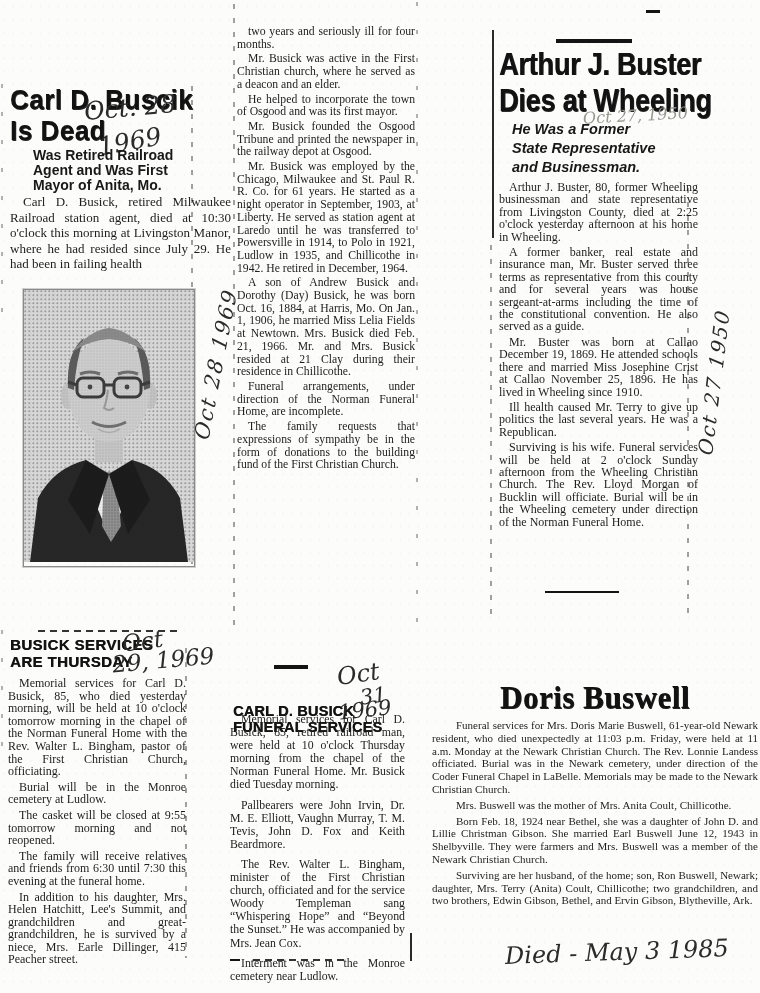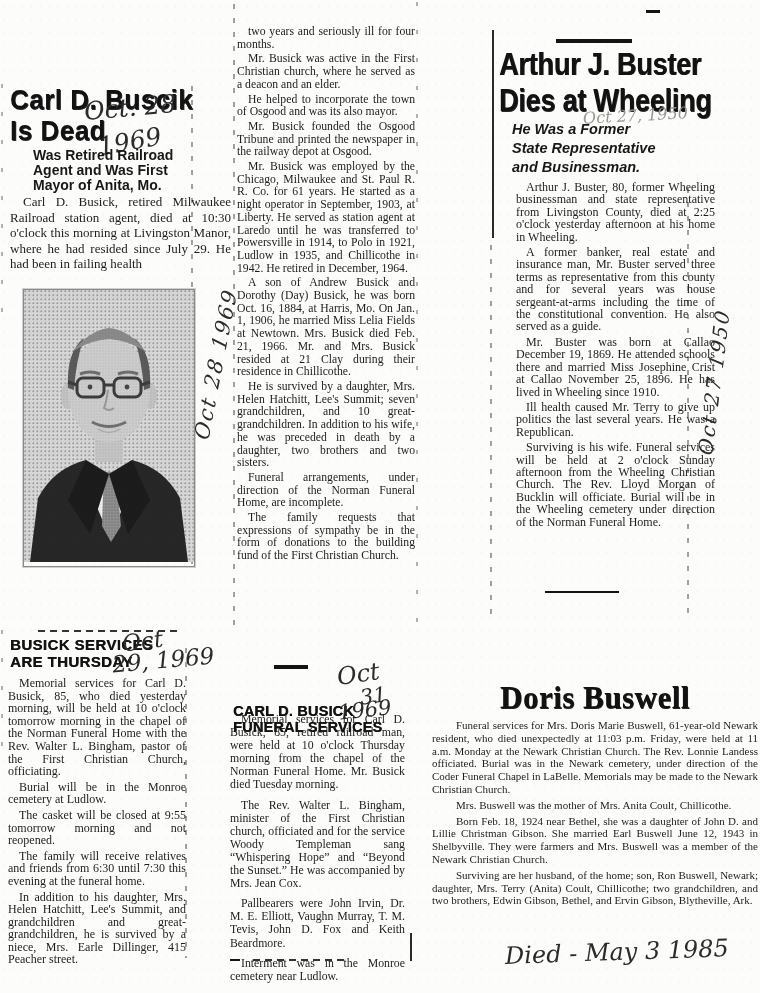--- a/index.html
+++ b/index.html
@@ -121,45 +121,44 @@
       </svg>
     </div>
     <div class="hand vdate" style="left:128px;top:352px;width:176px;font-size:21px;transform:rotate(-79deg) skewX(-5deg)">Oct 28 1969</div>
   </section>
 
   
   <section>
     <div class="col colMid" style="left:237px;top:26px;width:178px">
       <p>two years and seriously ill for four months.</p>
       <p>Mr. Busick was active in the First Christian church, where he served as a deacon and an elder.</p>
-      <p>He helped to incorporate the town of Osgood and was its also mayor.</p>
+      <p>He helped to incorporate the town of Osgood and was its first mayor.</p>
       <p>Mr. Busick founded the Osgood Tribune and printed the newspaper in the railway depot at Osgood.</p>
       <p>Mr. Busick was employed by the Chicago, Milwaukee and St. Paul R. R. Co. for 61 years. He started as a night operator in September, 1903, at Liberty. He served as station agent at Laredo until he was transferred to Powersville in 1914, to Polo in 1921, Ludlow in 1935, and Chillicothe in 1942. He retired in December, 1964.</p>
       <p>A son of Andrew Busick and Dorothy (Day) Busick, he was born Oct. 16, 1884, at Harris, Mo. On Jan. 1, 1906, he married Miss Lelia Fields at Newtown. Mrs. Busick died Feb. 21, 1966. Mr. and Mrs. Busick resided at 21 Clay during their residence in Chillicothe.</p>
-      <p>He is survived by a daughter, Mrs. Helen Hatchitt, Lee's Summit; seven grandchildren, and 10 great-grandchildren. In addition to his wife, he was preceded in death by a daughter, two brothers and two sisters.</p>
       <p>Funeral arrangements, under direction of the Norman Funeral Home, are incomplete.</p>
       <p>The family requests that expressions of sympathy be in the form of donations to the building fund of the First Christian Church.</p>
     </div>
   </section>
 
   
   <section>
     <div class="rule" style="left:556px;top:39px;width:76px;height:4px"></div>
     <div class="rule" style="left:646px;top:10px;width:14px;height:3px"></div>
     <h1 class="hl hlB" style="left:499px;top:46px">
       <span>Arthur J. Buster</span>
       <span>Dies at Wheeling</span>
     </h1>
     <div class="hand faint" style="left:583px;top:106px;font-size:16px;transform:rotate(-3deg)">Oct 27, 1950</div>
     <div class="sub subB" style="left:512px;top:120px;width:175px">
       <span>He Was a Former</span>
       <span>State Representative</span>
       <span>and Businessman.</span>
     </div>
-    <div class="col colB" style="left:516px;top:181px;width:199px">
+    <div class="col colB" style="left:499px;top:181px;width:199px">
       <p>Arthur J. Buster, 80, former Wheeling businessman and state representative from Livingston County, died at 2:25 o'clock yesterday afternoon at his home in Wheeling.</p>
       <p>A former banker, real estate and insurance man, Mr. Buster served three terms as representative from this county and for several years was house sergeant-at-arms including the time of the constitutional convention. He also served as a guide.</p>
       <p>Mr. Buster was born at Callao December 19, 1869. He attended schools there and married Miss Josephine Crist at Callao November 25, 1896. He has lived in Wheeling since 1910.</p>
       <p>Ill health caused Mr. Terry to give up politics the last several years. He was a Republican.</p>
       <p>Surviving is his wife. Funeral services will be held at 2 o'clock Sunday afternoon from the Wheeling Christian Church. The Rev. Lloyd Morgan of Bucklin will officiate. Burial will be in the Wheeling cemetery under direction of the Norman Funeral Home.</p>
     </div>
     <div class="rule" style="left:545px;top:591px;width:74px;height:2px"></div>
     <div class="hand vdate" style="left:618px;top:370px;width:192px;font-size:20px;transform:rotate(-83deg) skewX(-5deg)">Oct 27 1950</div>
   </section>
 
@@ -186,22 +185,22 @@
     <div class="rule" style="left:274px;top:665px;width:34px;height:4px"></div>
     <h1 class="hl hlD" style="left:233px;top:672px">
       <span>CARL D. BUSICK</span>
       <span>FUNERAL SERVICES</span>
     </h1>
     <div class="hand" style="left:337px;top:660px;font-size:24px;transform:rotate(-8deg)">Oct</div>
     <div class="hand" style="left:360px;top:684px;font-size:21px;transform:rotate(-8deg)">31</div>
     <div class="hand" style="left:338px;top:698px;font-size:21px;transform:rotate(-6deg)">1969</div>
     <div class="col colD" style="left:230px;top:713px;width:175px">
       <p>Memorial services for Carl D. Busick, 85, retired railroad man, were held at 10 o'clock Thursday morning from the chapel of the Norman Funeral Home. Mr. Busick died Tuesday morning.</p>
+      <p>Pallbearers were John Irvin, Dr. M. E. Elliott, Vaughn Murray, T. M. Tevis, John D. Fox and Keith Beardmore.</p>
       <p>The Rev. Walter L. Bingham, minister of the First Christian church, officiated and for the service Woody Templeman sang “Whispering Hope” and “Beyond the Sunset.” He was accompanied by Mrs. Jean Cox.</p>
-      <p>Pallbearers were John Irvin, Dr. M. E. Elliott, Vaughn Murray, T. M. Tevis, John D. Fox and Keith Beardmore.</p>
       <p>Interment was in the Monroe cemetery near Ludlow.</p>
     </div>
     <div class="tear-h" style="left:253px;top:959px;width:92px"></div>
     <div class="rule" style="left:230px;top:959px;width:10px;height:2px"></div>
   </section>
 
   
   <section>
     <h1 class="hl hlE" style="left:432px;top:680px;width:326px">
       <span>Doris Buswell</span>

